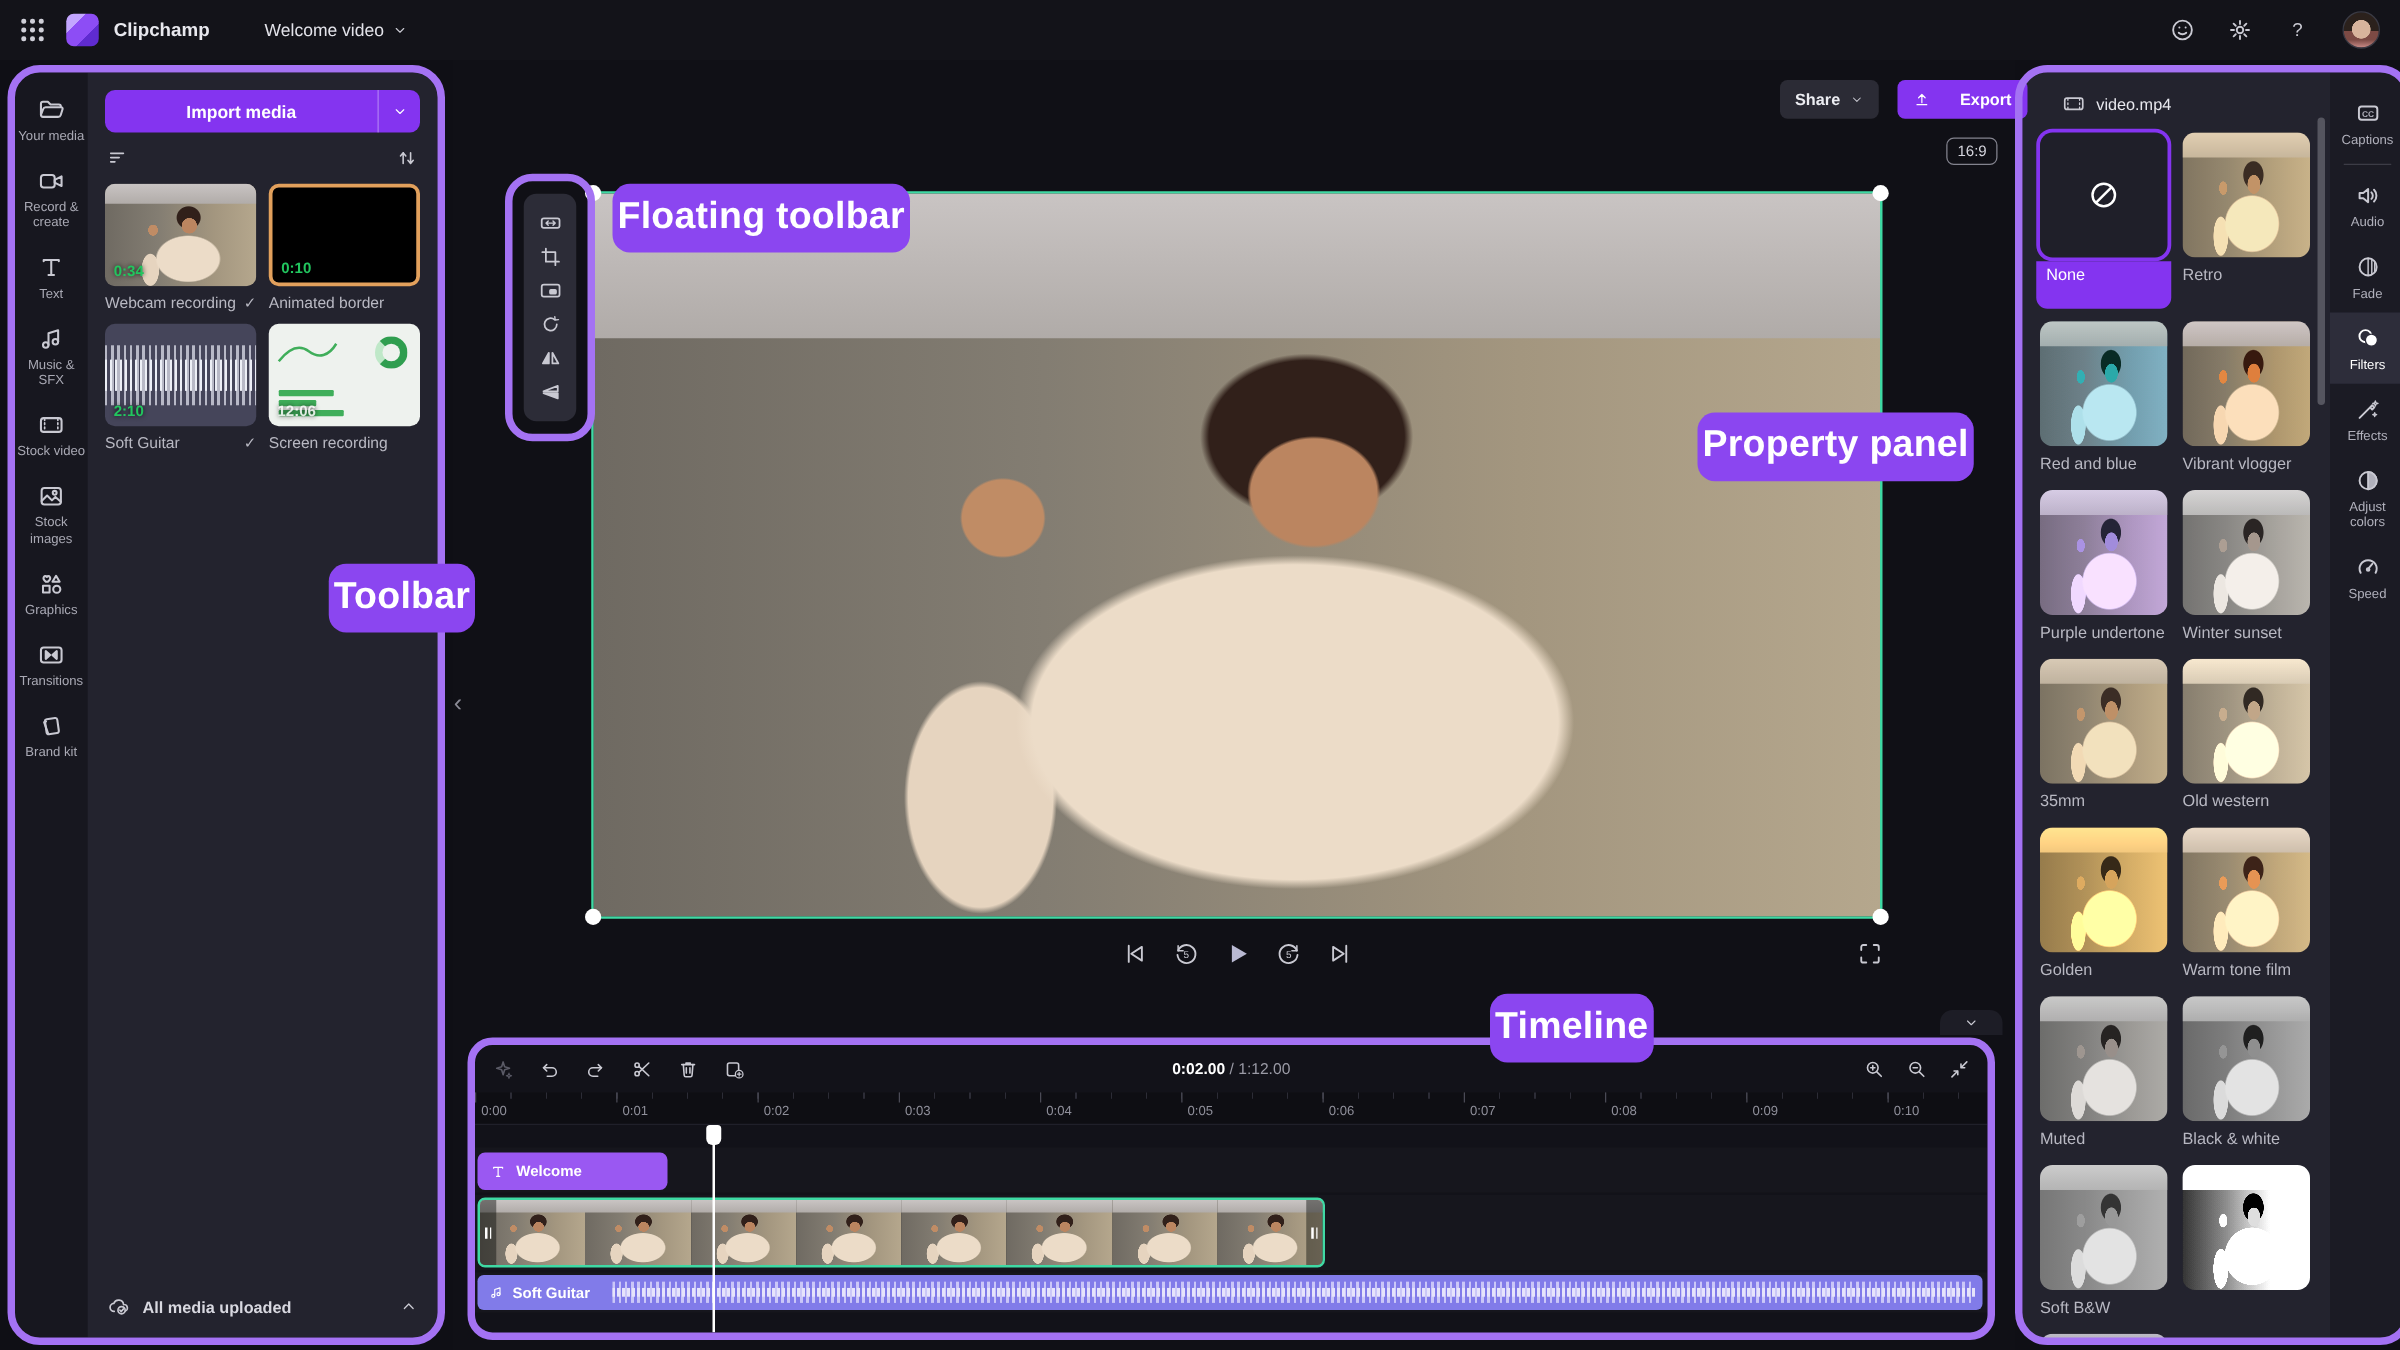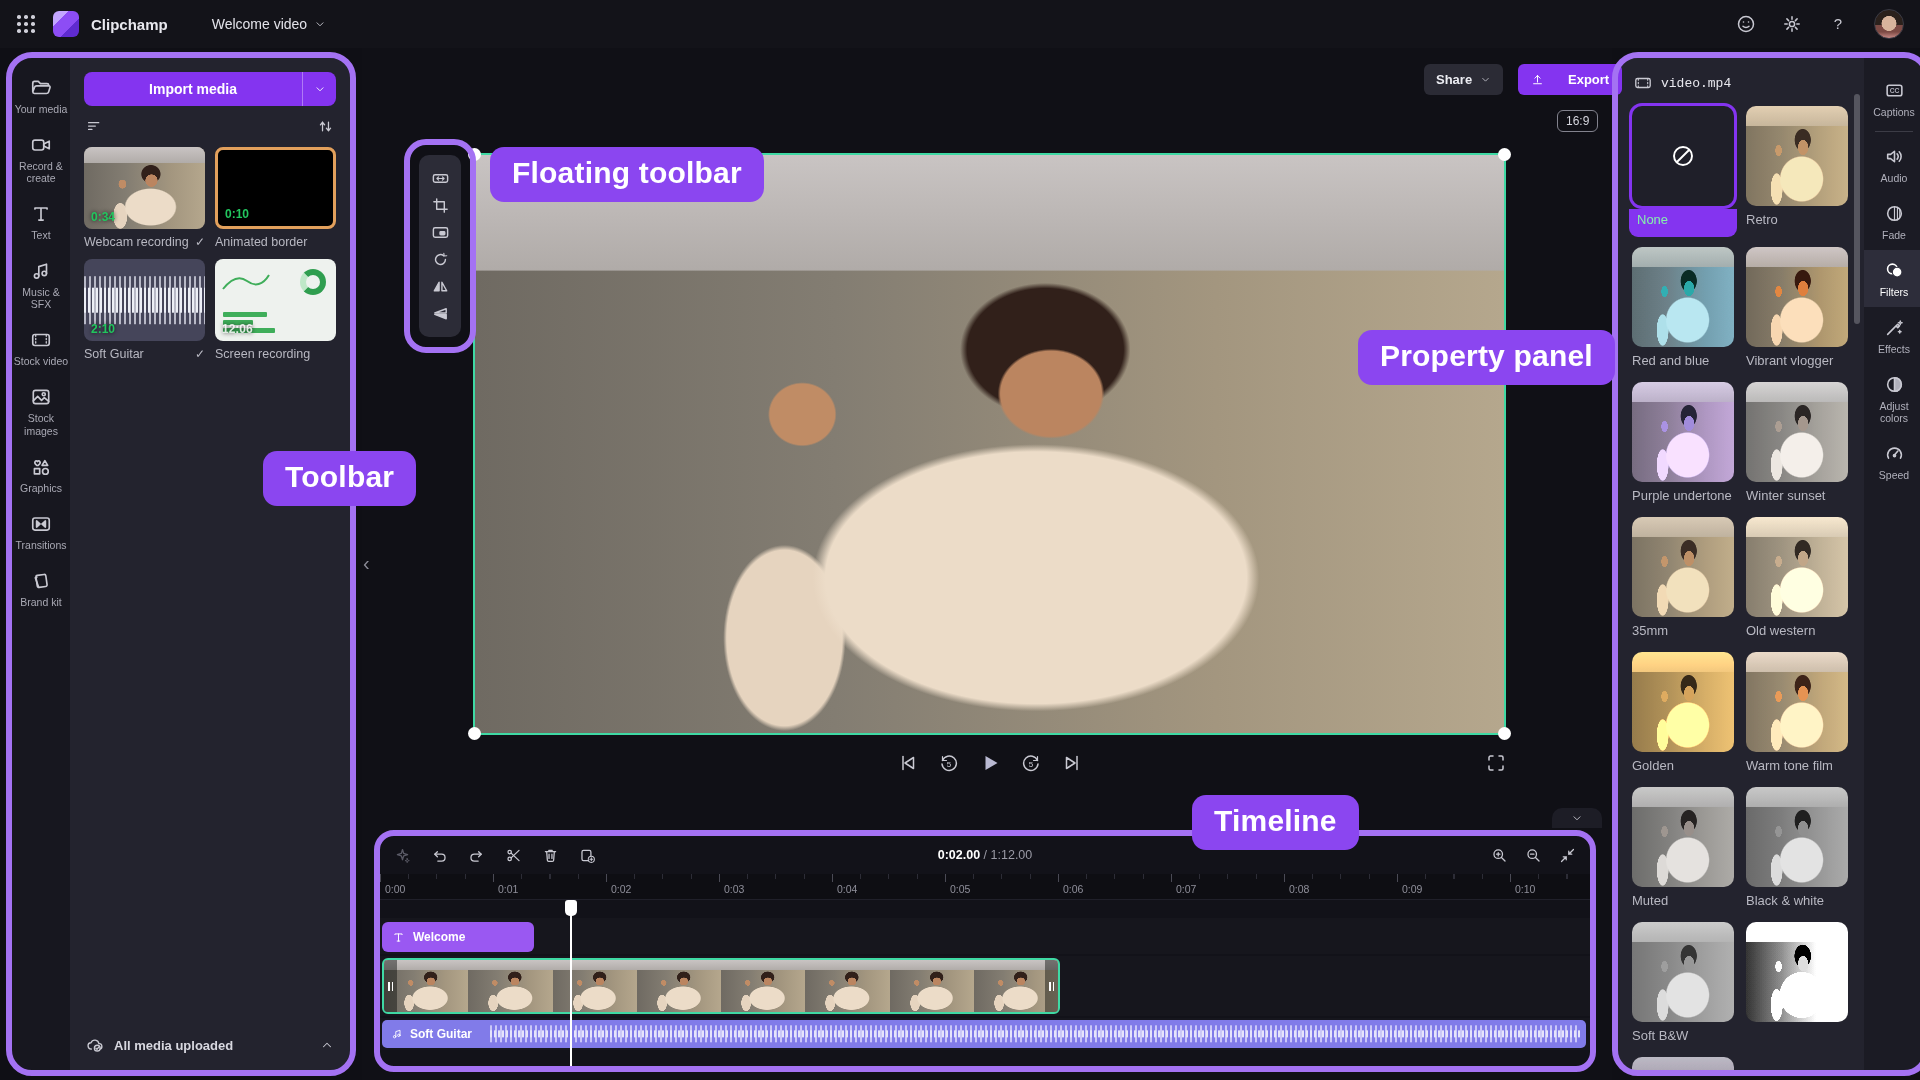--- a/index.html
+++ b/index.html
@@ -18,21 +18,21 @@
   .apptitle { margin-left:12px; font-size:15px; font-weight:bold; }
   .project { margin-left:44px; font-size:14px; color:#e3e3ea; display:flex; align-items:center; gap:7px; }
   #topbar .right { margin-left:auto; display:flex; align-items:center; gap:26px; padding-right:16px; }
   .avatar { width:30px; height:30px; border-radius:50%;
     background:radial-gradient(circle at 50% 48%, #d8b49c 0 36%, rgba(0,0,0,0) 38%),
       linear-gradient(180deg,#2b211c 0 52%,#7c4a44 52% 78%,#c98b87 100%); border:1px solid #3a3a44; }
 
   
   .ring { position:absolute; border:6px solid #a472f3; border-radius:26px; pointer-events:none; z-index:40; }
   .note { position:absolute; background:#8b46f0; color:#fff; font-size:30px; font-weight:600;
-    padding:9px 22px 12px; border-radius:14px; z-index:50; letter-spacing:.2px; }
+    padding:9px 4px 12px; border-radius:14px; z-index:50; letter-spacing:.2px; }
 
   
   #leftgroup { position:absolute; left:12px; top:58px; width:338px; height:1012px;
     display:flex; border-radius:20px; overflow:hidden; z-index:10; }
   #sidebar { width:58px; background:#17171f; padding-top:10px; display:flex; flex-direction:column; align-items:center; }
   .side-item { width:100%; padding:9px 1px 10px; display:flex; flex-direction:column; align-items:center; gap:4px;
     color:#a9a9b4; font-size:10.5px; text-align:center; line-height:1.15; cursor:pointer; }
   .side-item svg { width:22px; height:22px; }
   #mediapanel { flex:1; background:#23232e; display:flex; flex-direction:column; position:relative; }
   #importbtn { margin:14px 14px 0; height:34px; background:#8434f0; border:none; border-radius:8px;
@@ -137,27 +137,27 @@
   #audioclip .awave2 { position:absolute; left:108px; right:6px; top:50%; transform:translateY(-50%); height:26%;
     background:repeating-linear-gradient(90deg, #e6e4fb 0 2px, rgba(0,0,0,0) 2px 4px); }
   #playhead { position:absolute; left:190px; top:64px; bottom:0; width:2px; background:#fff; z-index:6; }
   #playhead .cap { position:absolute; left:-5px; top:0; width:12px; height:16px; background:#fff;
     border-radius:3px 3px 5px 5px; }
 
   
   #rightgroup { position:absolute; left:1618px; top:58px; right:-4px; bottom:8px; display:flex;
     border-radius:20px 0 0 20px; overflow:hidden; z-index:10; }
   #filterpanel { flex:1; background:#23232e; position:relative; overflow:hidden; }
-  #fp-head { display:flex; align-items:center; gap:9px; padding:16px 16px 8px; font-size:13px; color:#e8e8ee;font-family:Liberation Mono, monospace; }
+  #fp-head { display:flex; align-items:center; gap:9px; padding:16px 32px 8px; font-size:13px; color:#e8e8ee; }
   .filters-grid { display:grid; grid-template-columns:102px 102px; gap:14px 12px; padding:6px 14px; }
   .fcard { cursor:pointer; width:102px; }
   .fthumb { width:102px; height:100px; border-radius:10px; overflow:hidden; position:relative; background:#1f1f29; }
   .flabel { margin-top:6px; font-size:13px; color:#b8b8c2; white-space:nowrap; }
   .fcard.selected .fthumb { box-shadow:0 0 0 3px #8434f0; }
-  .fcard.selected .flabel { background:#8434f0; color:#86efac; margin:3px -3px -4px; padding:3px 8px 10px;
+  .fcard.selected .flabel { background:#8434f0; color:#ffffff; margin:3px -3px -4px; padding:3px 8px 20px;
     border-radius:0 0 9px 9px; width:108px; }
   .fcard .nosym { display:none; position:absolute; left:50%; top:50%; transform:translate(-50%,-50%); }
   .fcard.is-none .nosym { display:block; }
   #fscroll { position:absolute; right:4px; top:36px; width:6px; height:230px; background:#55555f;
     border-radius:3px; z-index:5; }
   #tabstrip { width:60px; background:#1b1b24; display:flex; flex-direction:column; align-items:center;
     padding-top:12px; }
   .tab { width:100%; padding:10px 2px 9px; display:flex; flex-direction:column; align-items:center; gap:5px;
     color:#b0b0bb; font-size:10.5px; text-align:center; line-height:1.15; cursor:pointer; }
   .tab svg { width:21px; height:21px; }

